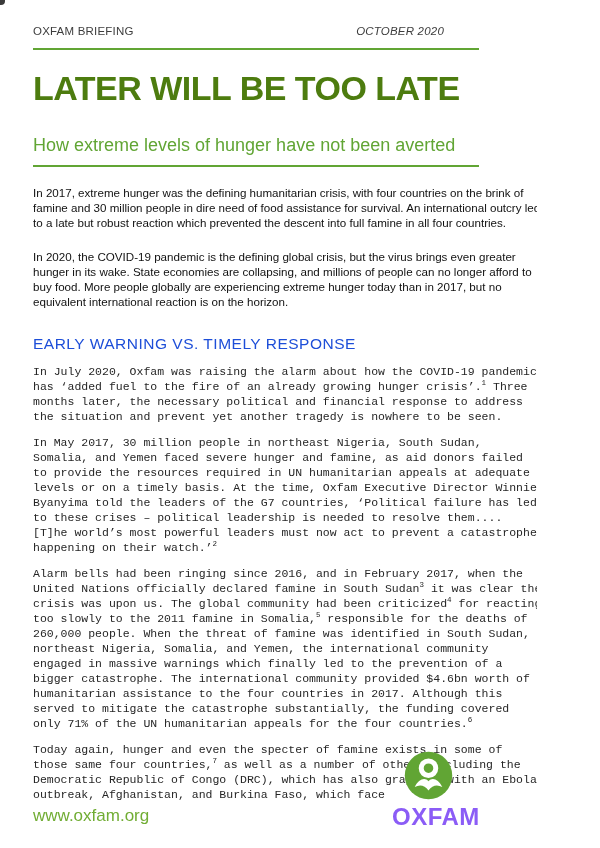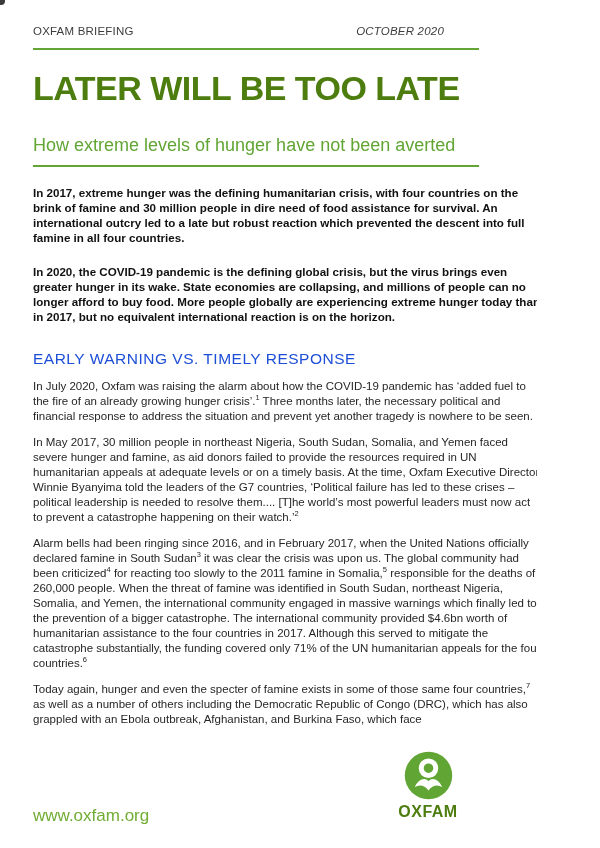--- a/index.html
+++ b/index.html
@@ -37,60 +37,61 @@
     letter-spacing:-0.5px; line-height:36px;
     color:#4d7c0f;
   }
   h2.doc-subtitle {
     margin-top:27px;
     font-size:18px; font-weight:normal;
     line-height:24px;
     color:#61A534;
   }
   p.lead {
-    font-size:11.6px; font-weight:bold;
+    font-size:11.6px; font-weight:normal;
     line-height:15px; color:#111111;
     width:509px;
   }
   p.lead-1 { margin-top:18px; }
   p.lead-2 { margin-top:19px; }
   h3.section-heading {
     margin-top:26px;
     font-size:15.5px; font-weight:normal;
     letter-spacing:0.5px;
     color:#1d4ed8;
   }
   p.body-para {
     font-size:11.5px; line-height:15px;
     color:#262626;
     width:509px;
     margin-top:11px;
+    font-family:Liberation Mono, monospace;
   }
   p.body-para:first-of-type { margin-top:14px; }
   sup.fn {
     font-size:7.5px; line-height:0;
     vertical-align:super;
     color:#262626;
     cursor:pointer;
   }
   .website {
     position:absolute; left:33px; top:806px;
     font-size:17px; color:#71AD34;
     cursor:pointer;
   }
   .logo-block {
     position:absolute; left:392px; top:751px;
     width:72px; text-align:center;
   }
   .logo-block svg { display:block; margin:0 auto; }
   .wordmark {
     margin-top:3px;
-    font-size:16px; font-weight:bold;
+    font-size:24px; font-weight:bold;
     letter-spacing:0.5px;
-    color:#4d7c0f;
+    color:#8b5cf6;
   }
 </style>
 </head>
 <body>
 
 <div class="page">
 
   <div class="corner-mark"></div>
 
   <div class="content">

